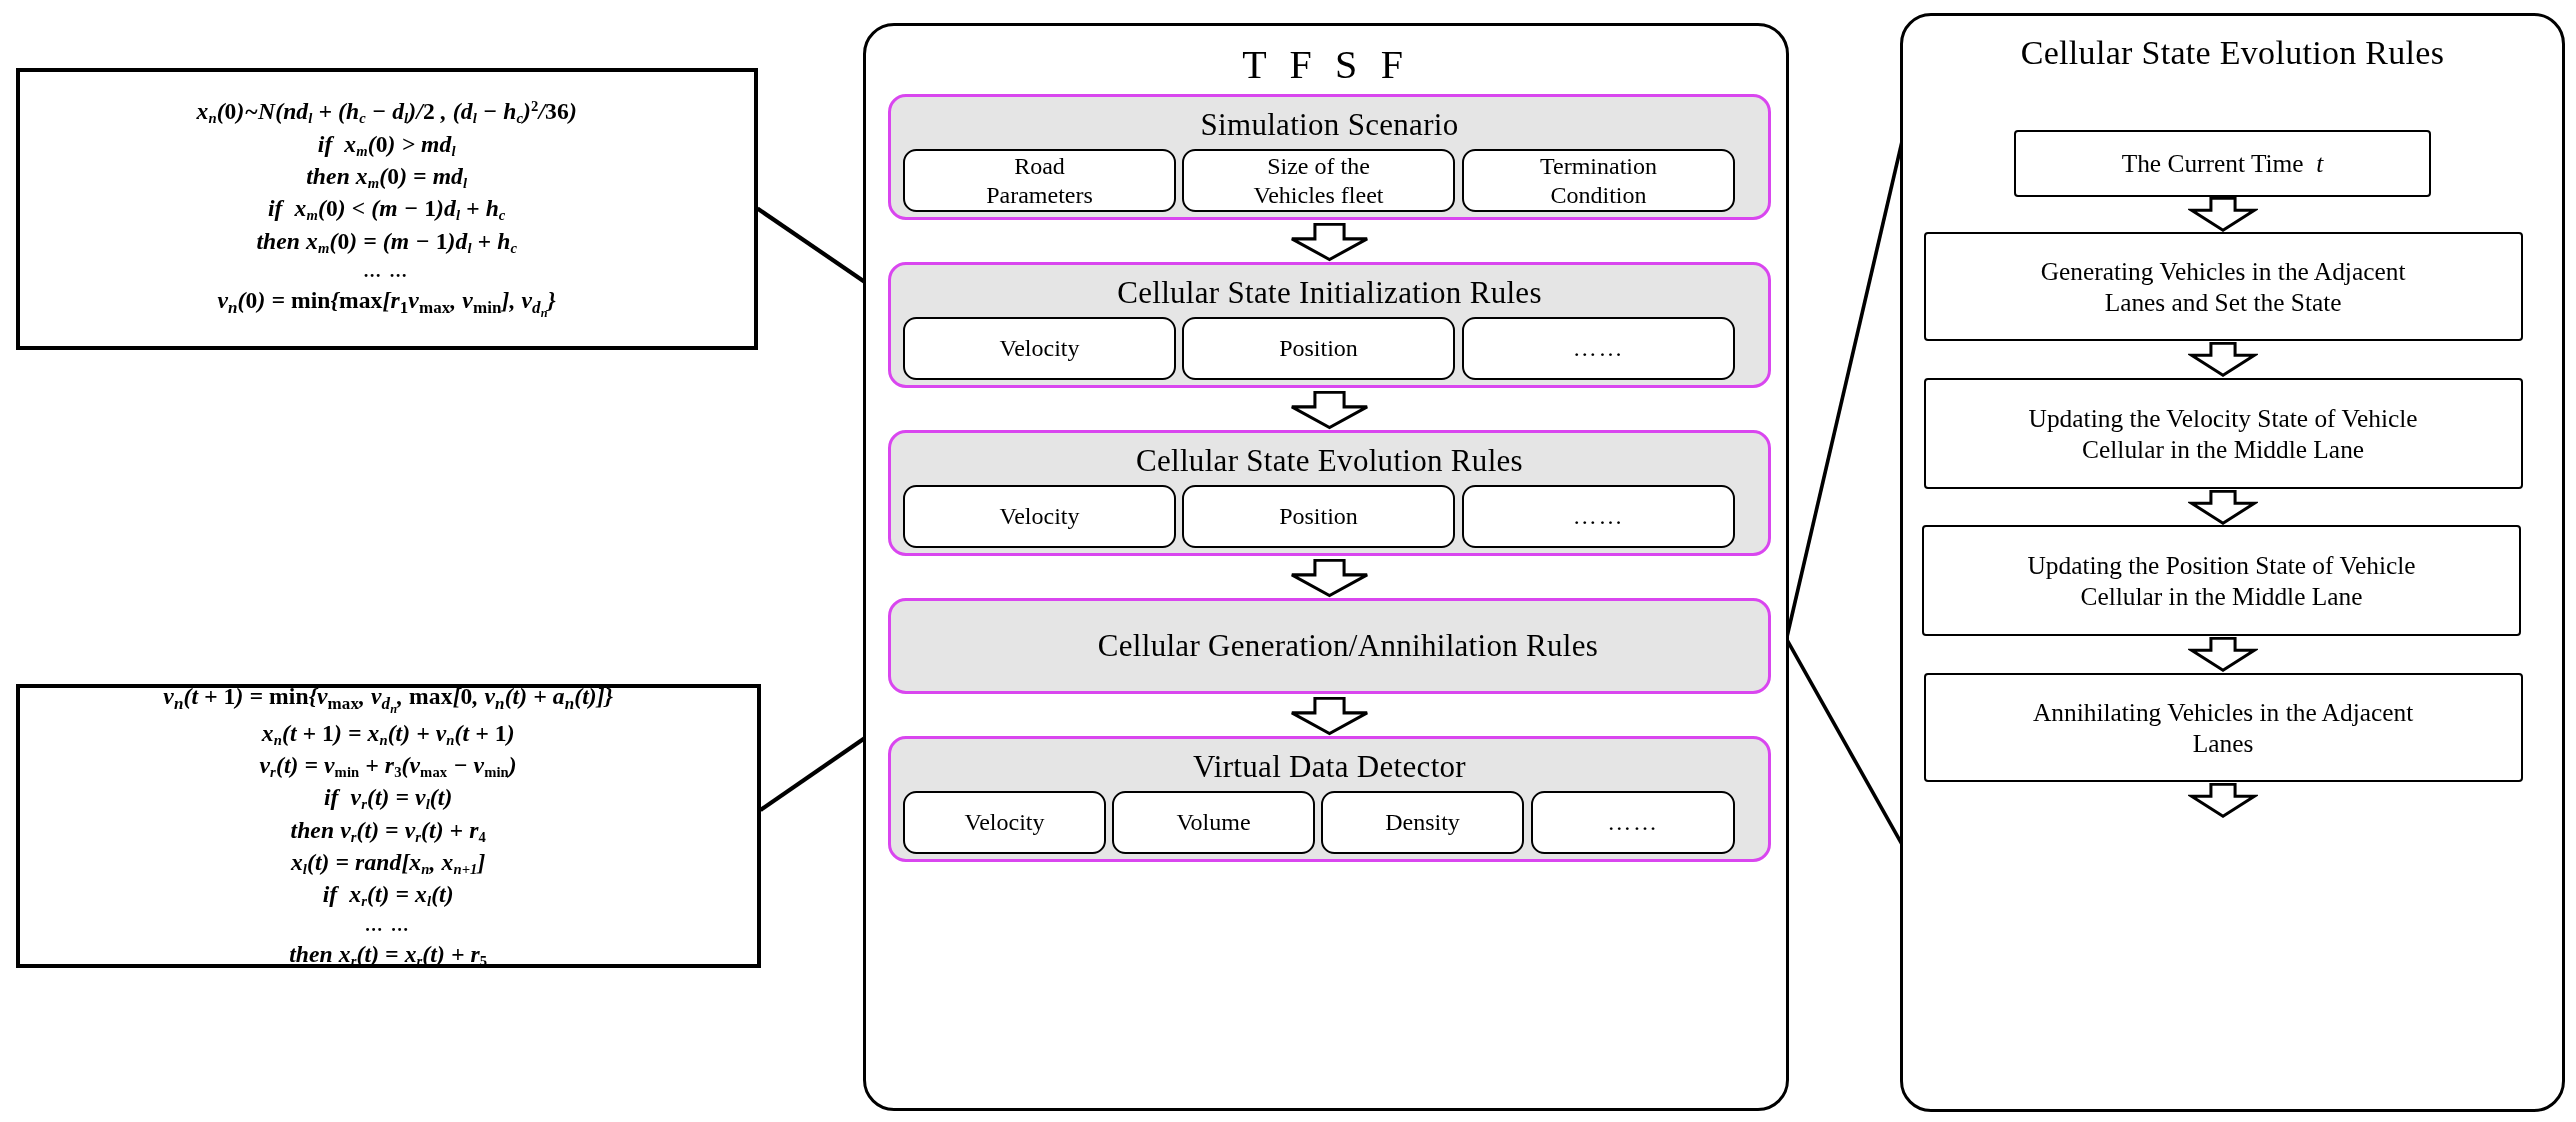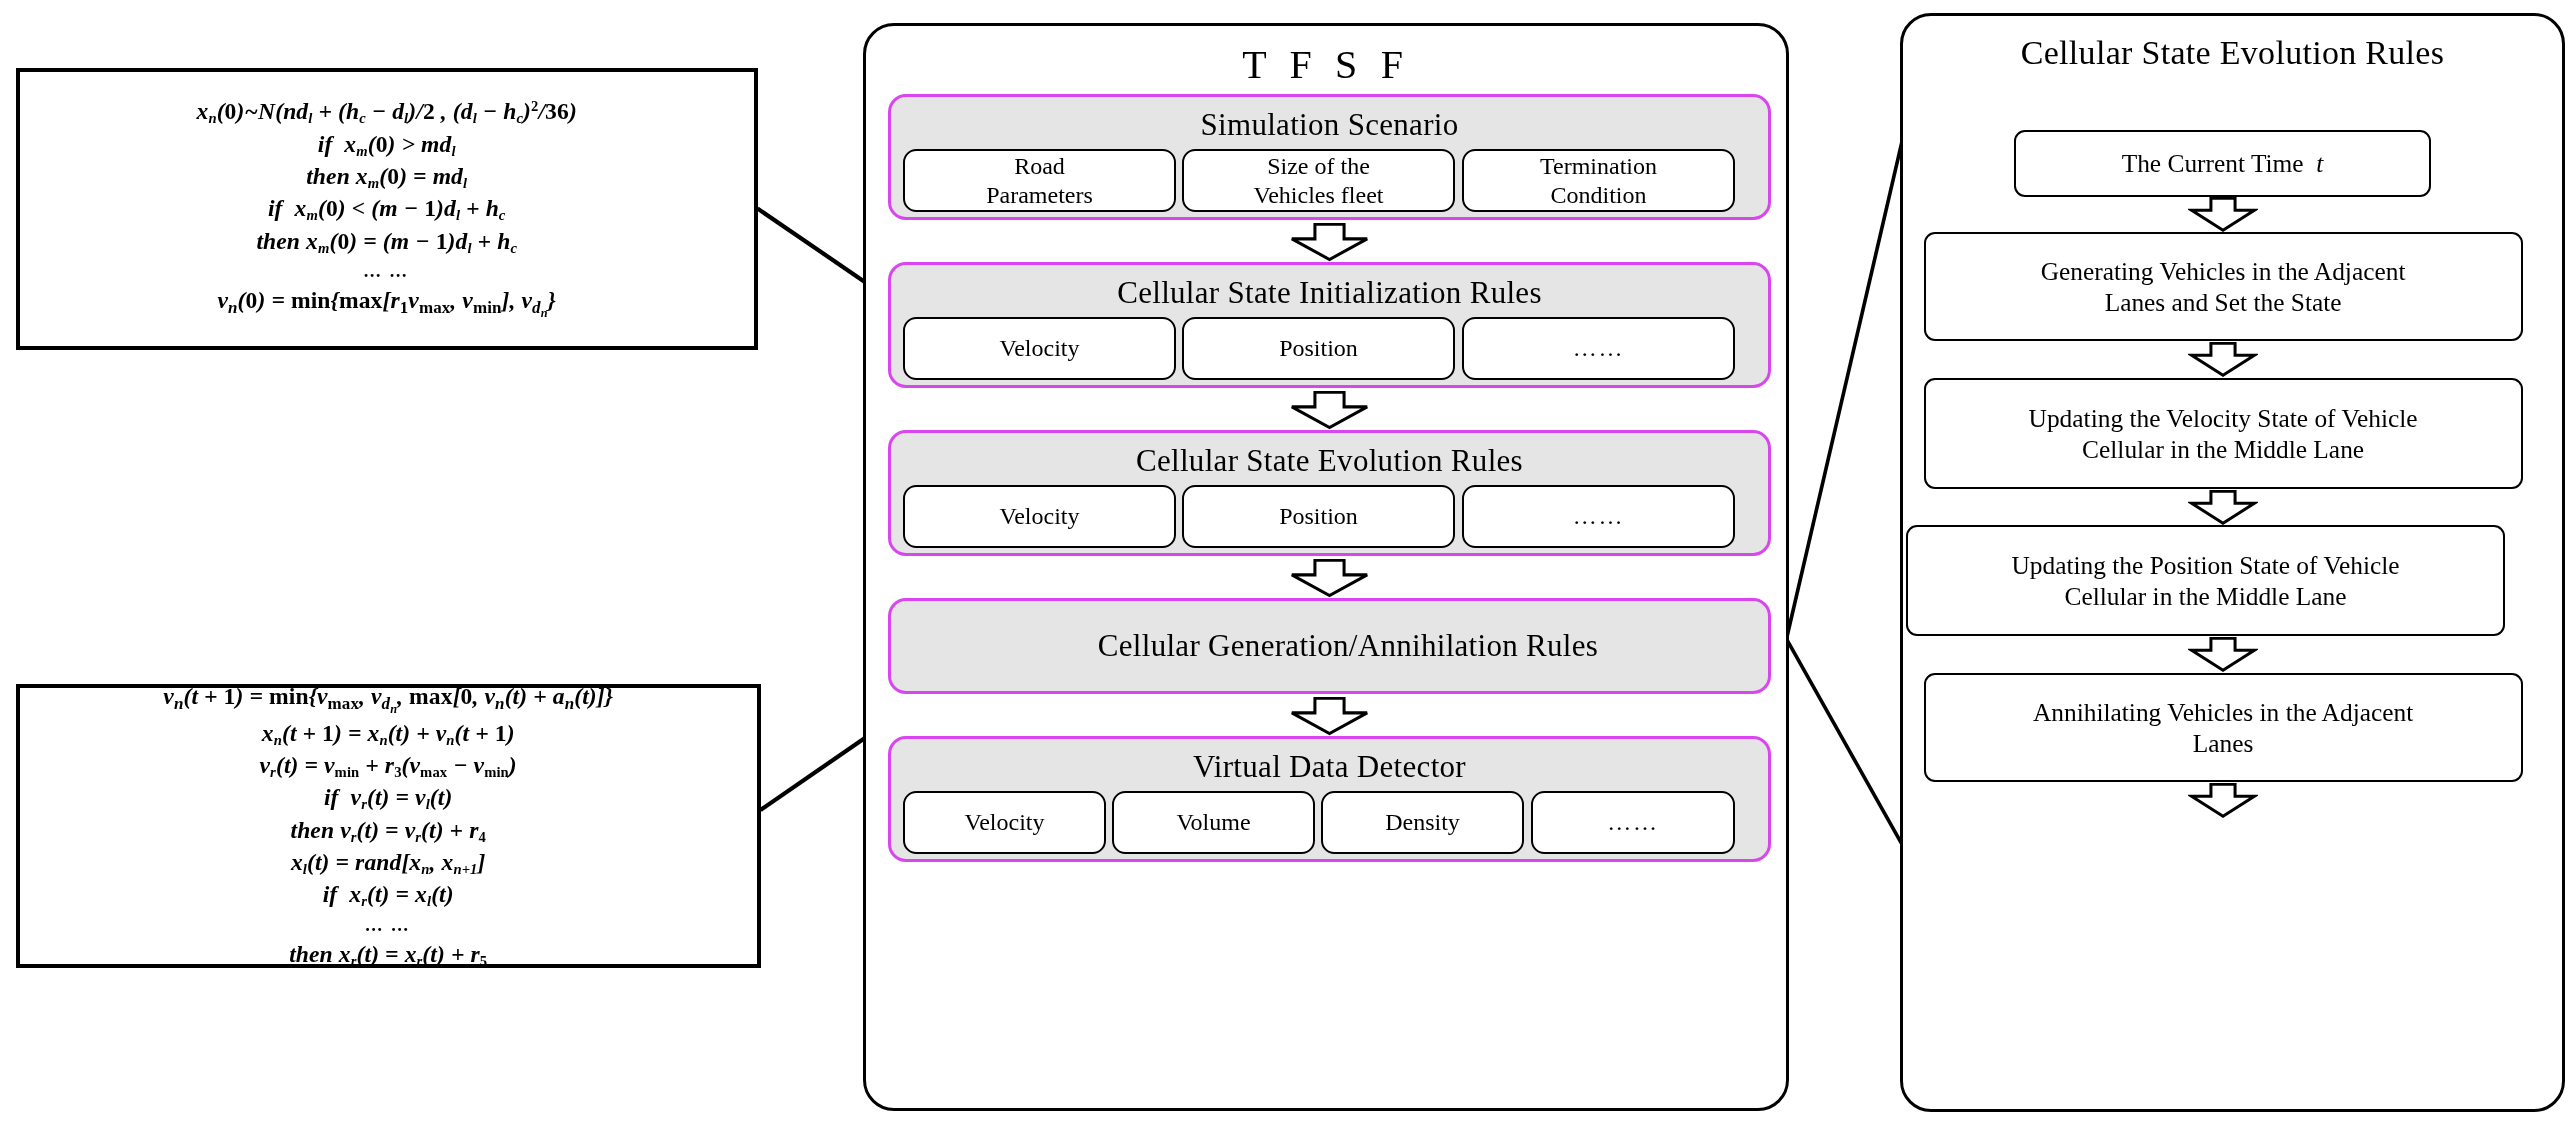--- a/index.html
+++ b/index.html
@@ -36,21 +36,21 @@
     position:absolute;box-sizing:border-box;background:#e5e5e5;
     border:3px solid #d946ef;border-radius:18px;text-decoration:underline;
   }
   .chip{
     position:absolute;box-sizing:border-box;background:#fff;
     border:2.4px solid #000;border-radius:13.3px;
     display:flex;align-items:center;justify-content:center;text-align:center;
   }
   .node{
     position:absolute;box-sizing:border-box;background:#fff;
-    border:2.4px solid #000;border-radius:11px;
+    border:2.4px solid #000;border-radius:4px;
     display:flex;align-items:center;justify-content:center;text-align:center;
   }
 
   .panel-title{
     position:absolute;left:0;right:0;text-align:center;
     font-size:31px;letter-spacing:0.3px;white-space:nowrap;
   }
   .tfsf-title{
     position:absolute;left:0;right:0;text-align:center;
     font-size:40px;letter-spacing:6.7px;
@@ -241,21 +241,21 @@
 
   <div class="node" style="left:20.6px;top:362px;width:599px;height:111px;">
     <span class="node-label">Updating the Velocity State of Vehicle<br>Cellular in the Middle Lane</span>
   </div>
   <div class="arrow-down" style="left:285px;top:474px;">
     <svg width="70" height="35" viewBox="0 0 116 58">
       <polygon points="38,2 78,2 78,22 110,22 58,55 6,22 38,22" fill="#fff" stroke="#000" stroke-width="5"></polygon>
     </svg>
   </div>
 
-  <div class="node" style="left:3px;top:509px;width:599px;height:111px;">
+  <div class="node" style="left:19px;top:509px;width:599px;height:111px;">
     <span class="node-label">Updating the Position State of Vehicle<br>Cellular in the Middle Lane</span>
   </div>
   <div class="arrow-down" style="left:285px;top:621px;">
     <svg width="70" height="35" viewBox="0 0 116 58">
       <polygon points="38,2 78,2 78,22 110,22 58,55 6,22 38,22" fill="#fff" stroke="#000" stroke-width="5"></polygon>
     </svg>
   </div>
 
   <div class="node" style="left:20.6px;top:657px;width:599px;height:109px;">
     <span class="node-label">Annihilating Vehicles in the Adjacent<br>Lanes</span>

